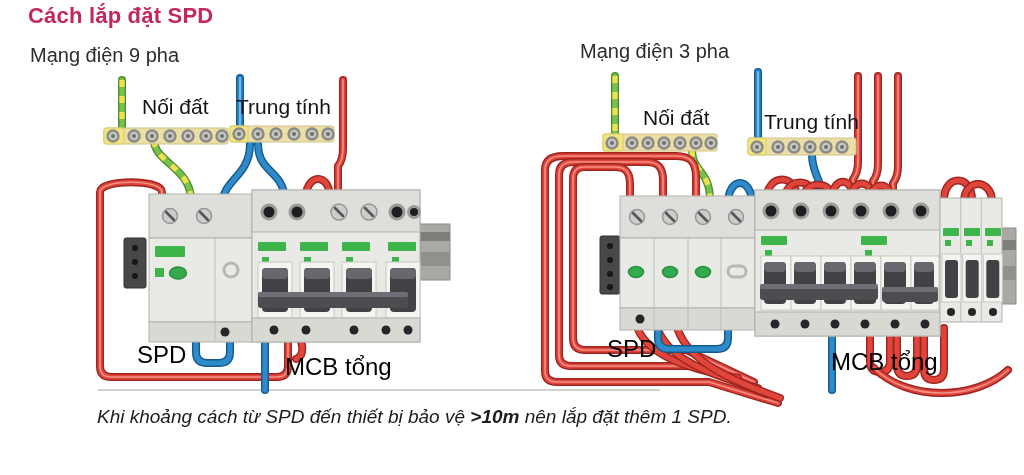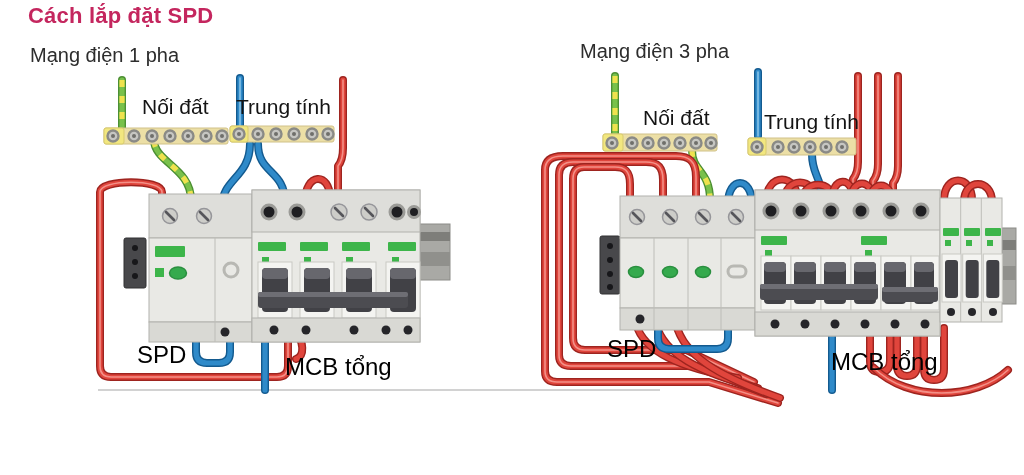--- a/index.html
+++ b/index.html
@@ -51,21 +51,21 @@
   .tog{fill:#414146;}
   .togband{fill:#67676d;}
   .tiebar{fill:#4c4c51;}
   .tiehl{fill:#6e6e74;}
   .ring{fill:none;stroke:#b8b8b3;stroke-width:3;}
 </style>
 </head>
 <body>
 
 <div class="abs page-title">Cách lắp đặt SPD</div>
-<div class="abs diagram-heading" style="left:30px;top:44px;">Mạng điện 1 pha</div>
+<div class="abs diagram-heading" style="left:30px;top:44px;">Mạng điện 9 pha</div>
 <div class="abs diagram-heading" style="left:580px;top:40px;">Mạng điện 3 pha</div>
 
 <div class="abs divider" style="left:98px;top:389px;width:562px;height:2px;"></div>
 
 <svg style="left:92px;top:76px;" width="360" height="322" viewBox="0 0 360 322">
   <defs>
     <path id="lp-gnd-top" d="M30,4 L30,56"></path>
     <path id="lp-gnd-drop" d="M62,64 C62,86 99,92 99,124"></path>
     <path id="lp-blue-top" d="M148,2 L148,54"></path>
     <path id="lp-red-loop" d="M70,132 L70,116 C70,103 8,103 8,116 L8,290 Q8,301 19,301 L185,301 Q196,301 196,290 L196,264"></path>
@@ -498,13 +498,14 @@
 <div class="abs wire-label" style="left:236px;top:95px;">Trung tính</div>
 <div class="abs dev-label" style="left:137px;top:341px;">SPD</div>
 <div class="abs dev-label" style="left:285px;top:353px;">MCB tổng</div>
 
 <div class="abs wire-label" style="left:643px;top:106px;">Nối đất</div>
 <div class="abs wire-label" style="left:764px;top:110px;">Trung tính</div>
 <div class="abs dev-label" style="left:607px;top:335px;">SPD</div>
 <div class="abs dev-label" style="left:831px;top:348px;">MCB tổng</div>
 
 <div class="abs notes">
+  <div><span>Khi khoảng cách từ SPD đến thiết bị bảo vệ </span><span class="b">&gt;10m</span><span> nên lắp đặt thêm 1 SPD.</span></div>
 </div>
 
 </body></html>

